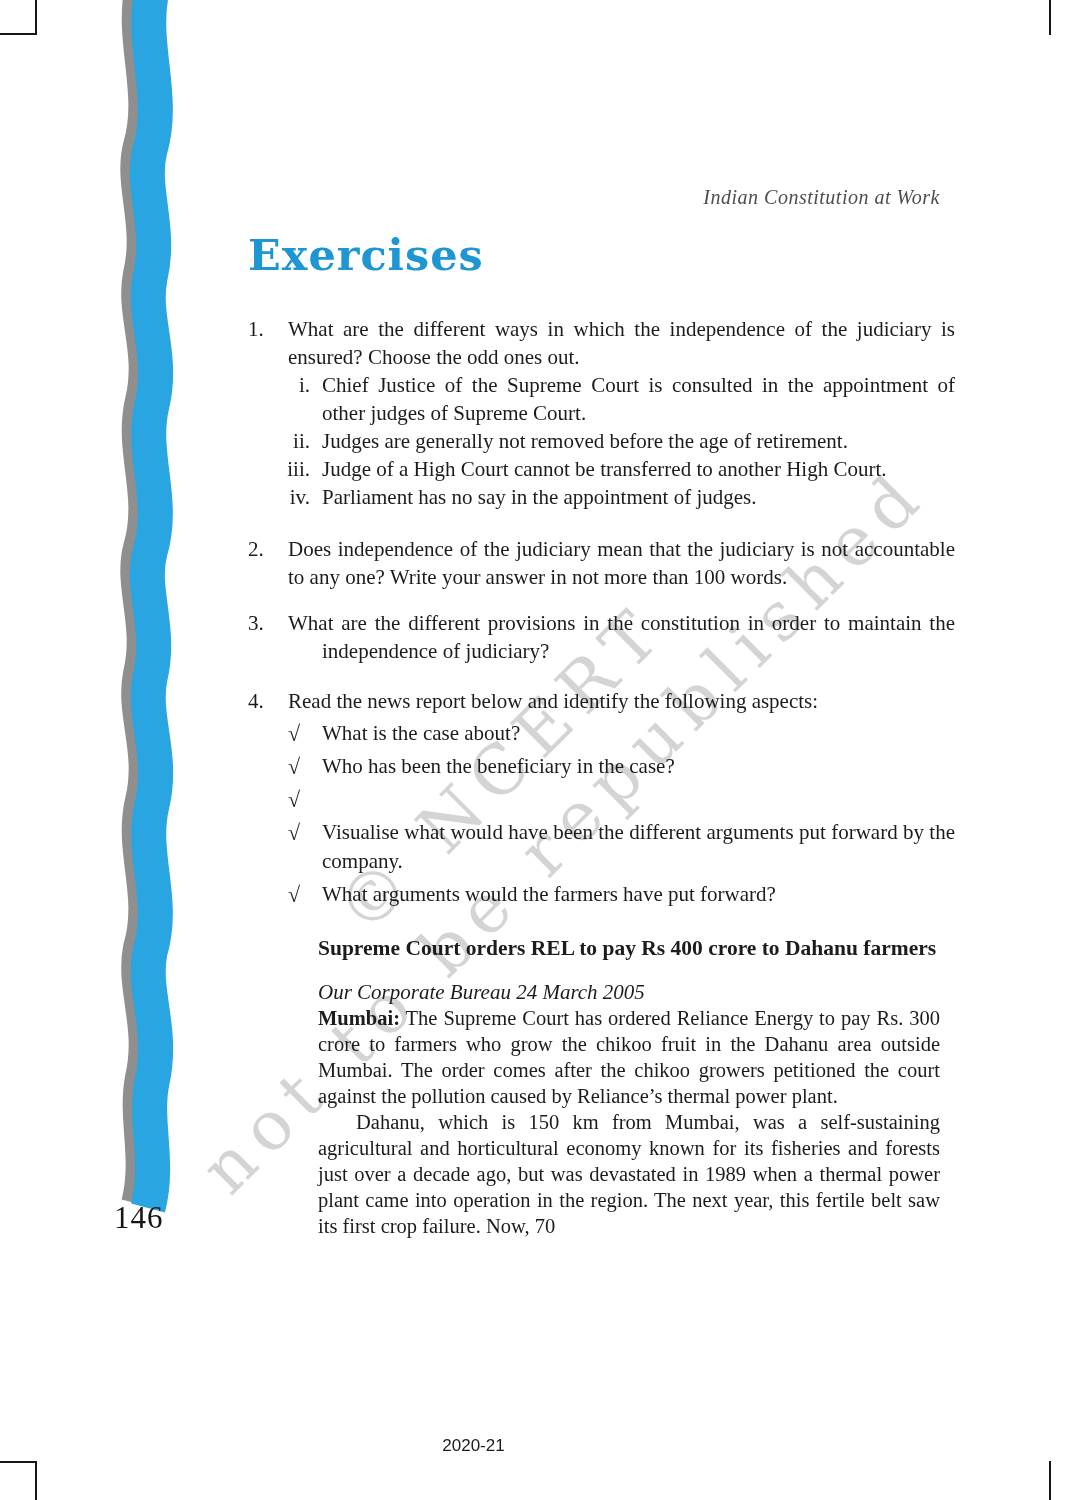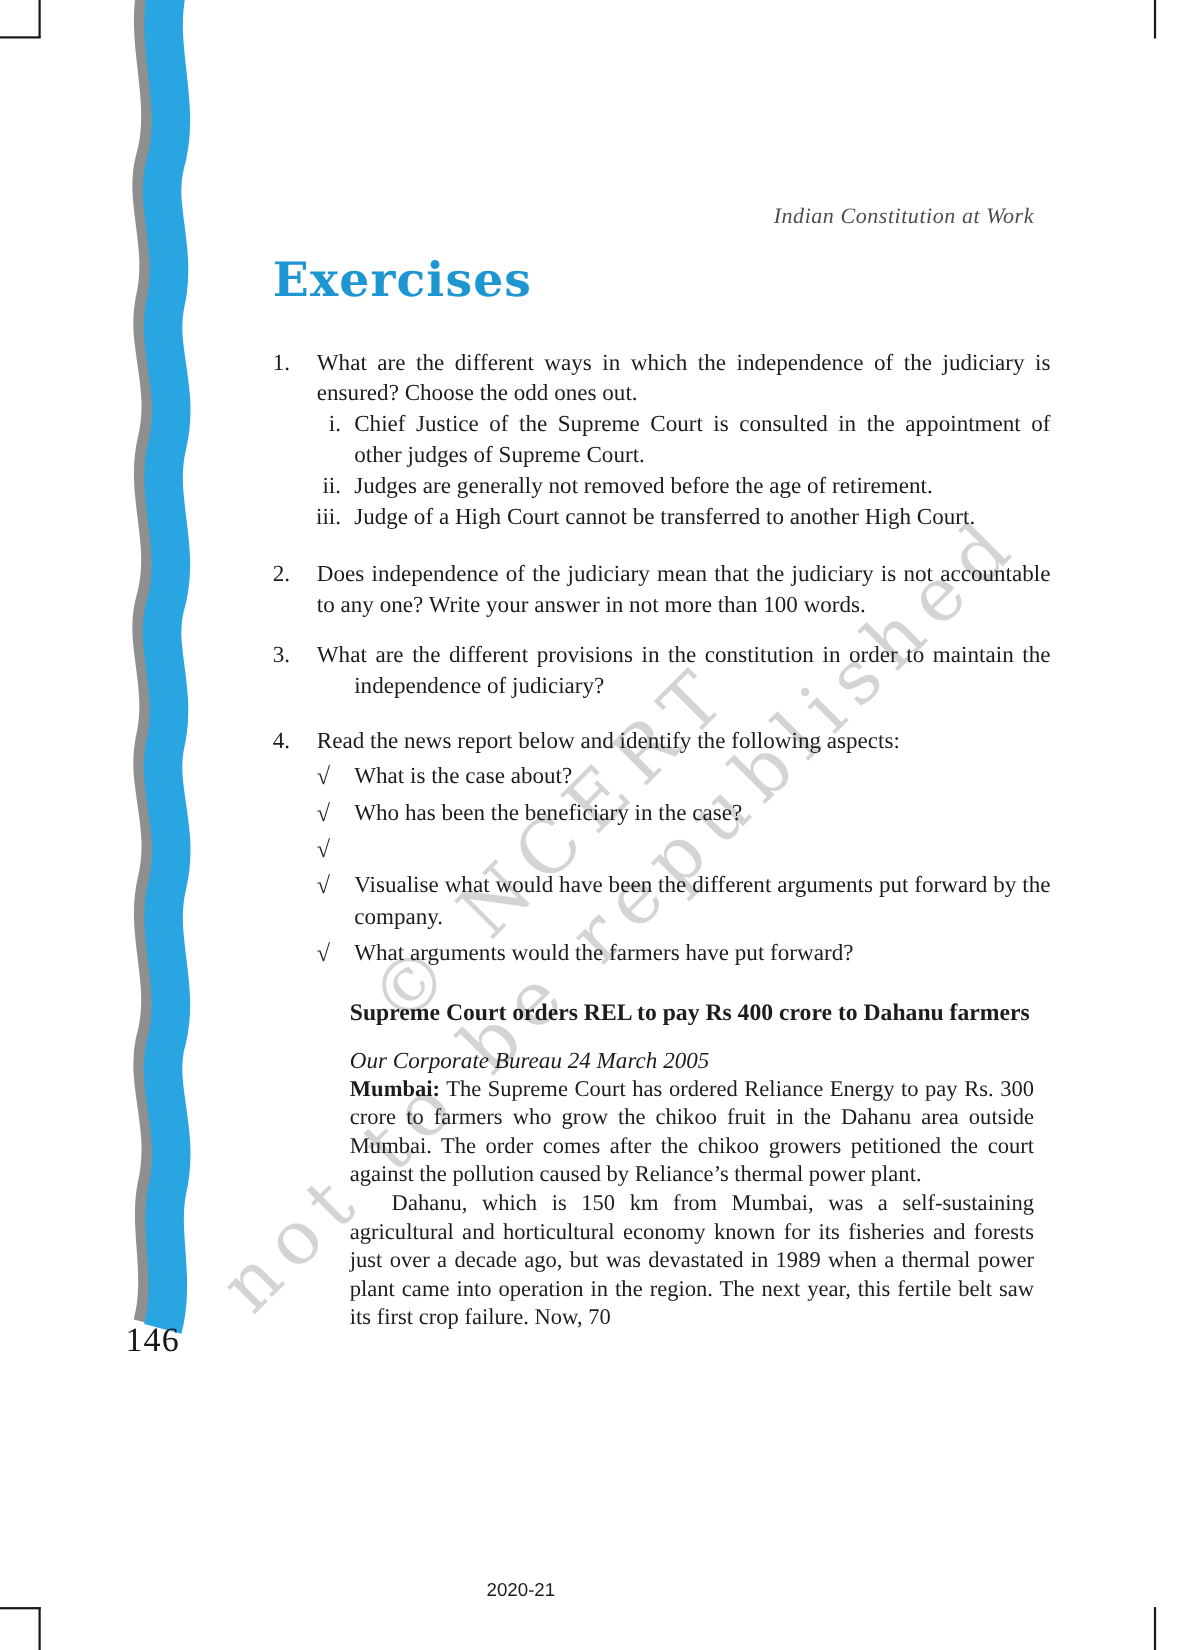--- a/index.html
+++ b/index.html
@@ -110,20 +110,25 @@
       <div class="sub">
         <span class="subnum">ii.</span>
         <span class="subgap"></span>
         <div class="subtext">Judges are generally not removed before the age of retirement.</div>
       </div>
       <div class="sub">
         <span class="subnum">iii.</span>
         <span class="subgap"></span>
         <div class="subtext">Judge of a High Court cannot be transferred to another High Court.</div>
       </div>
+      <div class="sub">
+        <span class="subnum">iv.</span>
+        <span class="subgap"></span>
+        <div class="subtext">Parliament has no say in the appointment of judges.</div>
+      </div>
     </div>
 
     <div class="q" style="margin-bottom:18px">
       <span class="qnum">2.</span>
       <span class="qgap"></span>
       <div class="qtext">Does independence of the judiciary mean that the judiciary is not accountable to any one?  Write your answer in not more than 100 words.</div>
     </div>
 
     <div class="q" style="margin-bottom:22px">
       <span class="qnum">3.</span>

